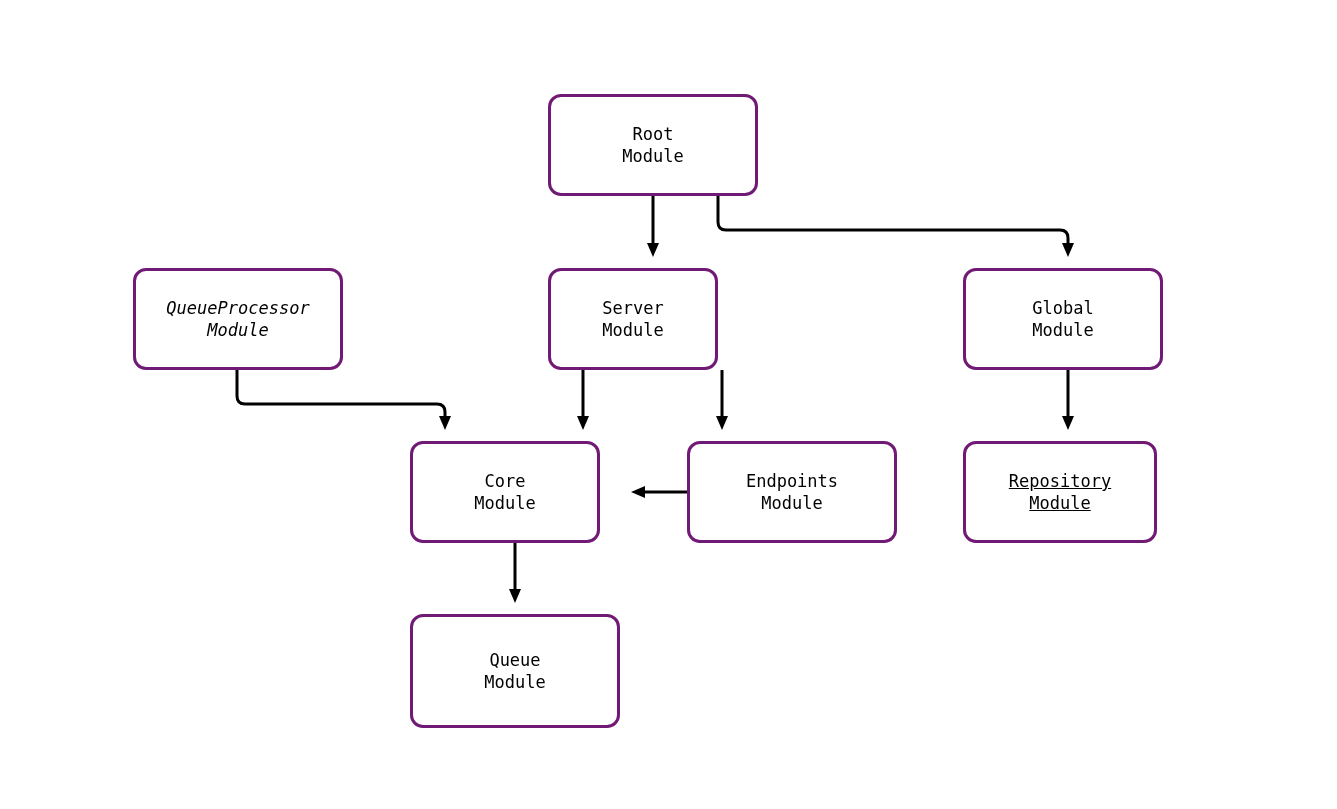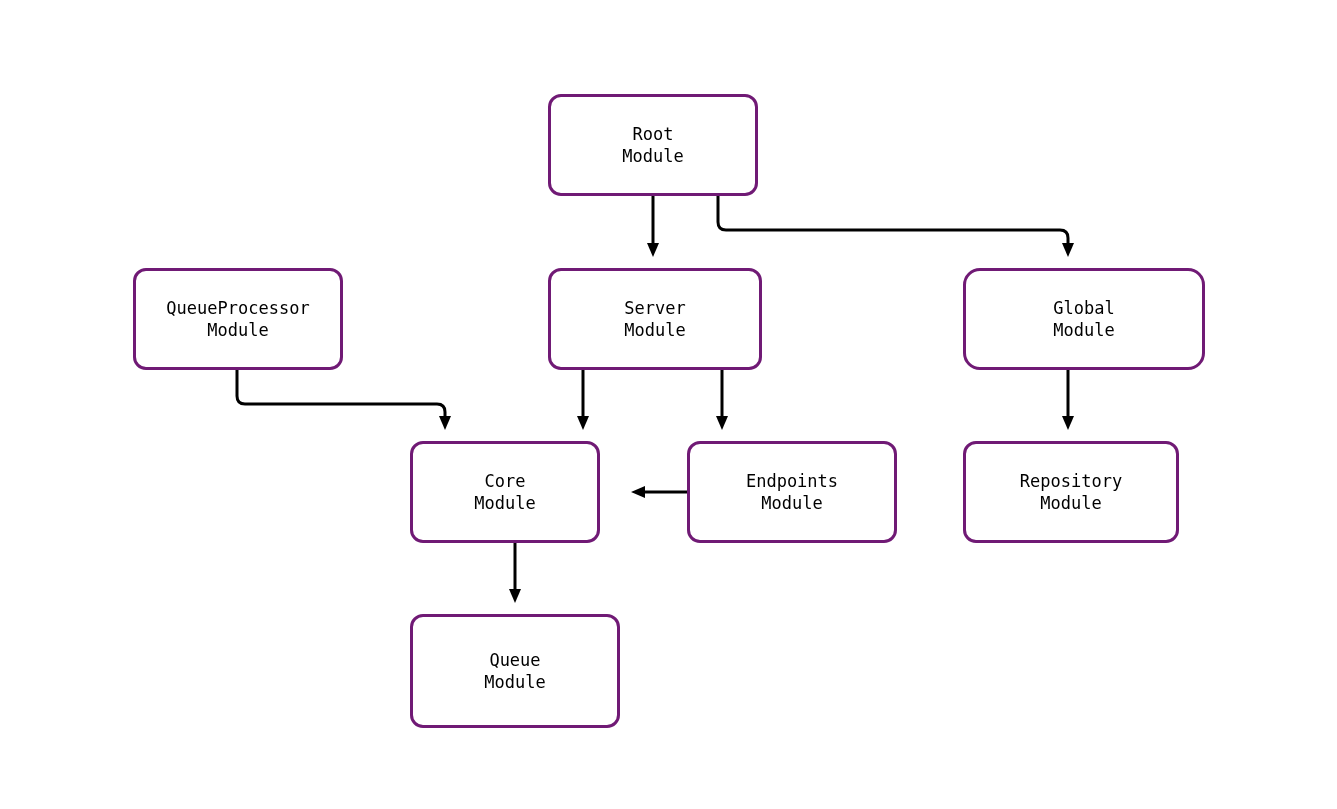--- a/index.html
+++ b/index.html
@@ -92,46 +92,46 @@
     <g>
       <path d="M 515 543 L 515 589" fill="none" stroke="#000000" stroke-width="3" marker-end="url(#arrowhead-down)"></path>
     </g>
   </svg>
 
   <div class="node" id="node-root" style="left: 548px; top: 94px; width: 210px; height: 102px;">
     <div class="node-label">Root
 Module</div>
   </div>
 
-  <div class="node" id="node-queueprocessor" style="left: 133px; top: 268px; width: 210px; height: 102px;">
+  <div class="node" id="node-queueprocessor" style="left: 133px; top: 268px; width: 210px; height: 102px; font-style: italic;">
     <div class="node-label">QueueProcessor
 Module</div>
   </div>
 
-  <div class="node" id="node-server" style="left: 548px; top: 268px; width: 214px; height: 102px;">
+  <div class="node" id="node-server" style="left: 548px; top: 268px; width: 170px; height: 102px;">
     <div class="node-label">Server
 Module</div>
   </div>
 
-  <div class="node" id="node-global" style="left: 963px; top: 268px; width: 242px; height: 102px; border-radius: 17px;">
+  <div class="node" id="node-global" style="left: 963px; top: 268px; width: 200px; height: 102px;">
     <div class="node-label">Global
 Module</div>
   </div>
 
   <div class="node" id="node-core" style="left: 410px; top: 441px; width: 190px; height: 102px;">
     <div class="node-label">Core
 Module</div>
   </div>
 
   <div class="node" id="node-endpoints" style="left: 687px; top: 441px; width: 210px; height: 102px;">
     <div class="node-label">Endpoints
 Module</div>
   </div>
 
-  <div class="node" id="node-repository" style="left: 963px; top: 441px; width: 216px; height: 102px;">
+  <div class="node" id="node-repository" style="left: 963px; top: 441px; width: 194px; height: 102px; text-decoration: underline;">
     <div class="node-label">Repository
 Module</div>
   </div>
 
   <div class="node" id="node-queue" style="left: 410px; top: 614px; width: 210px; height: 114px;">
     <div class="node-label">Queue
 Module</div>
   </div>
 
 </div>

